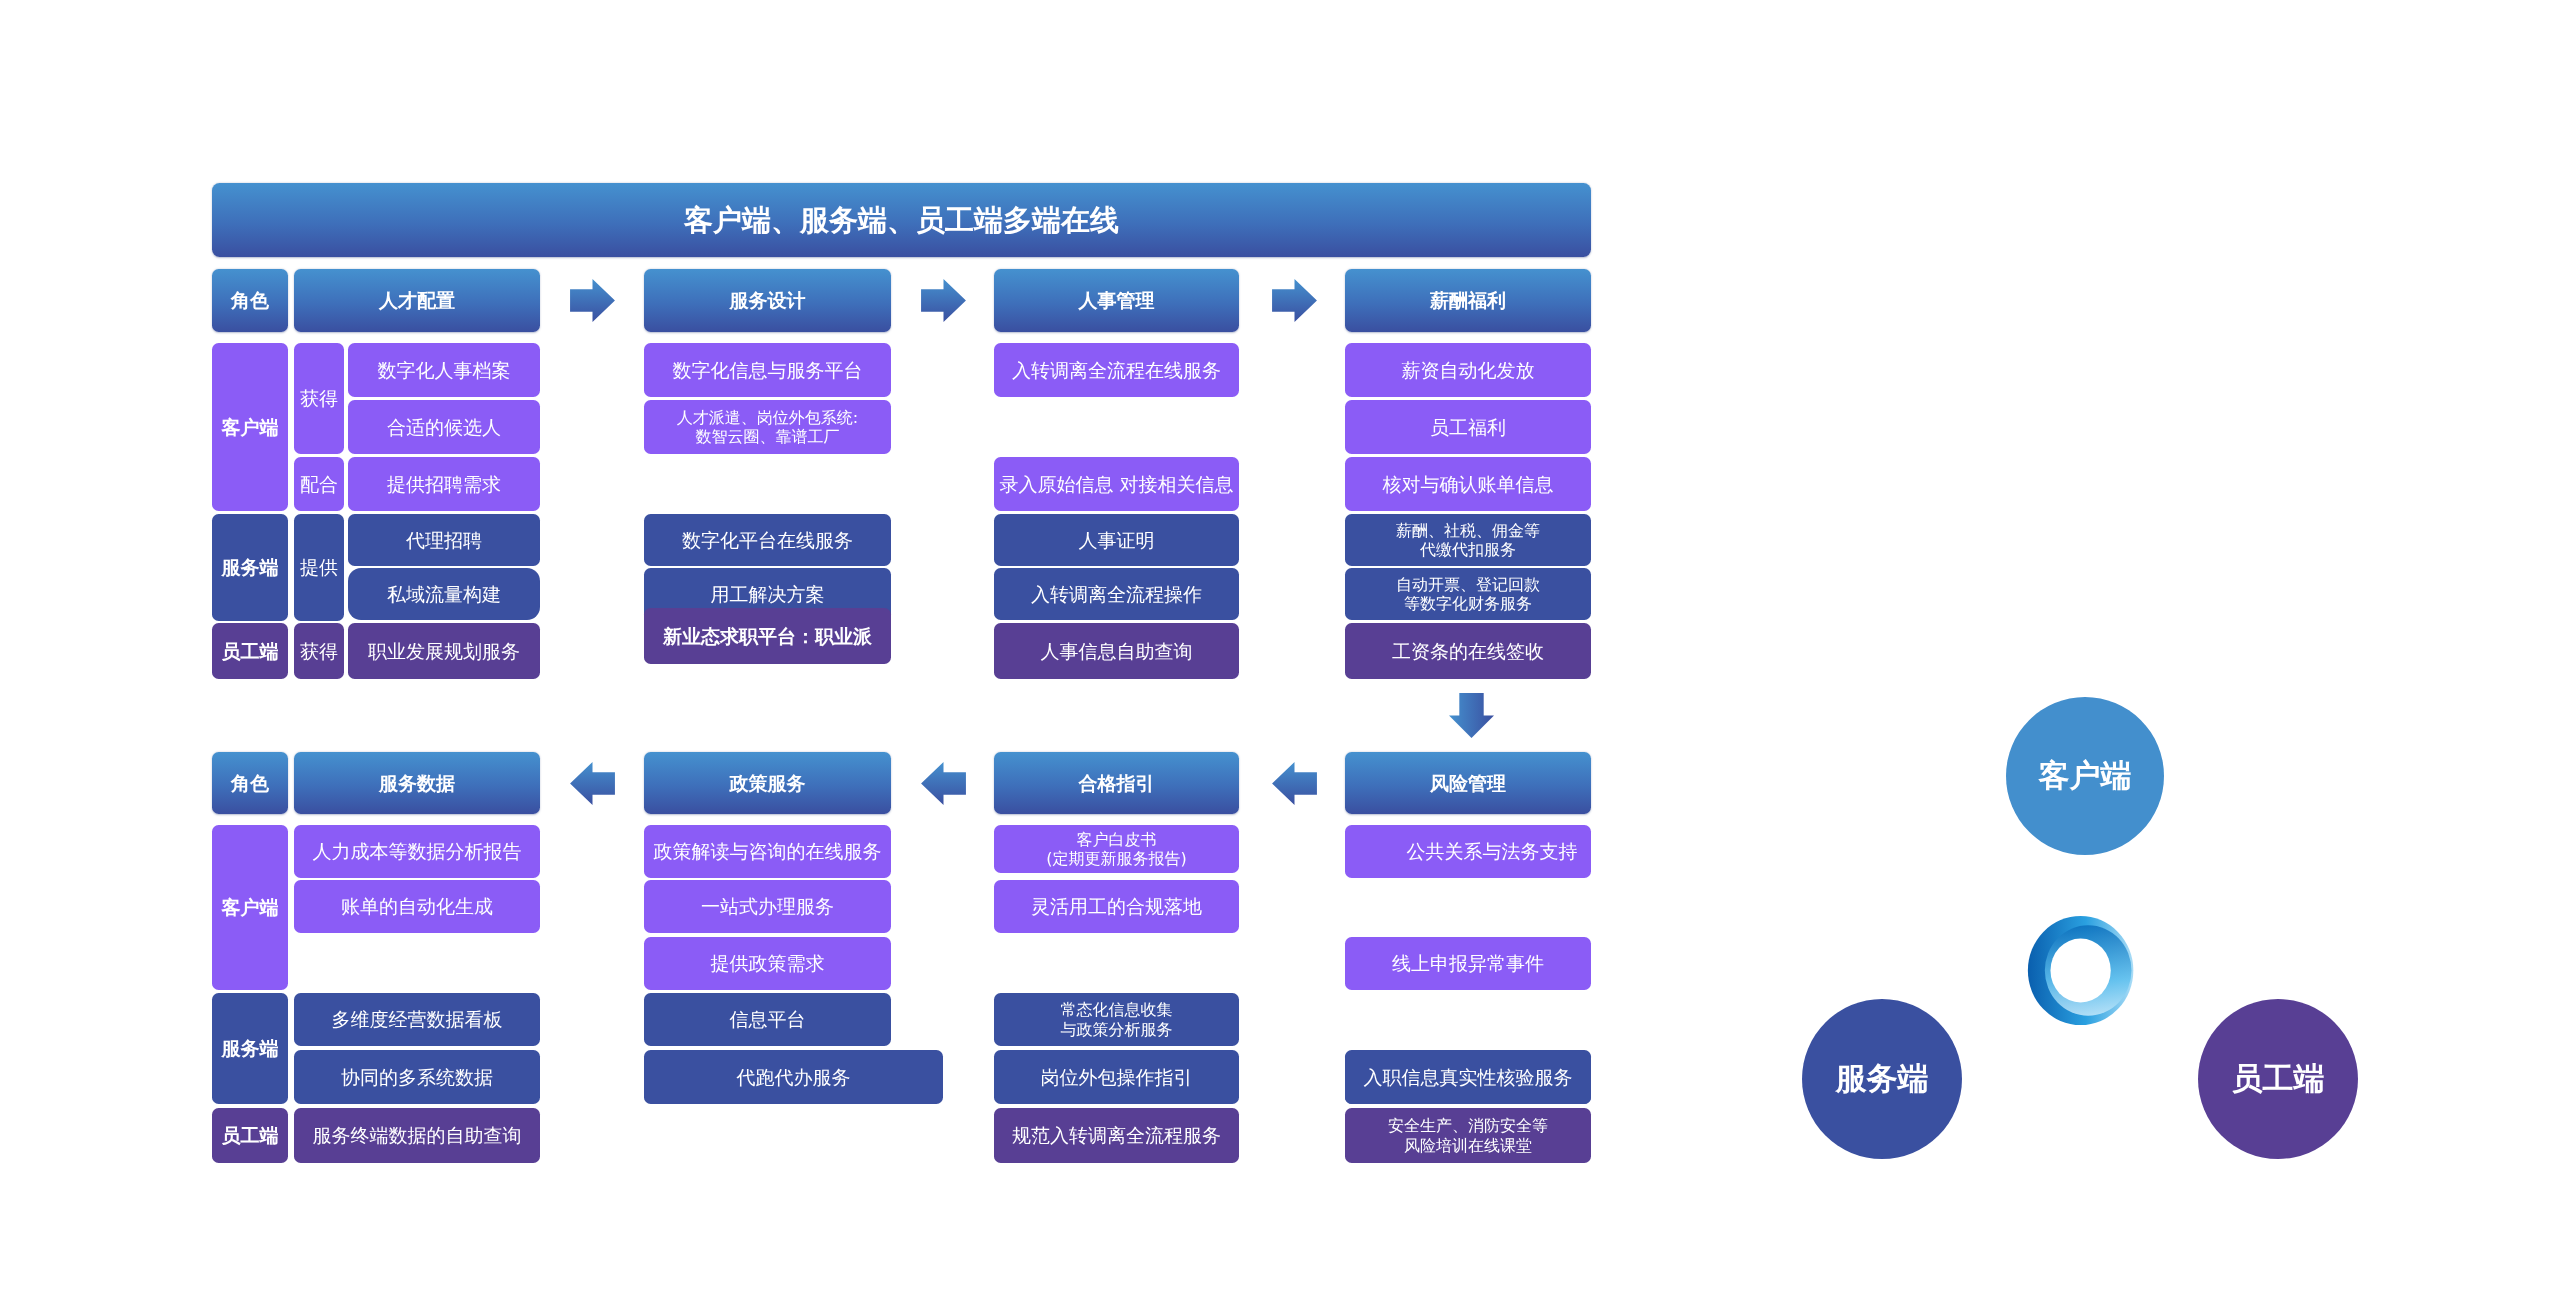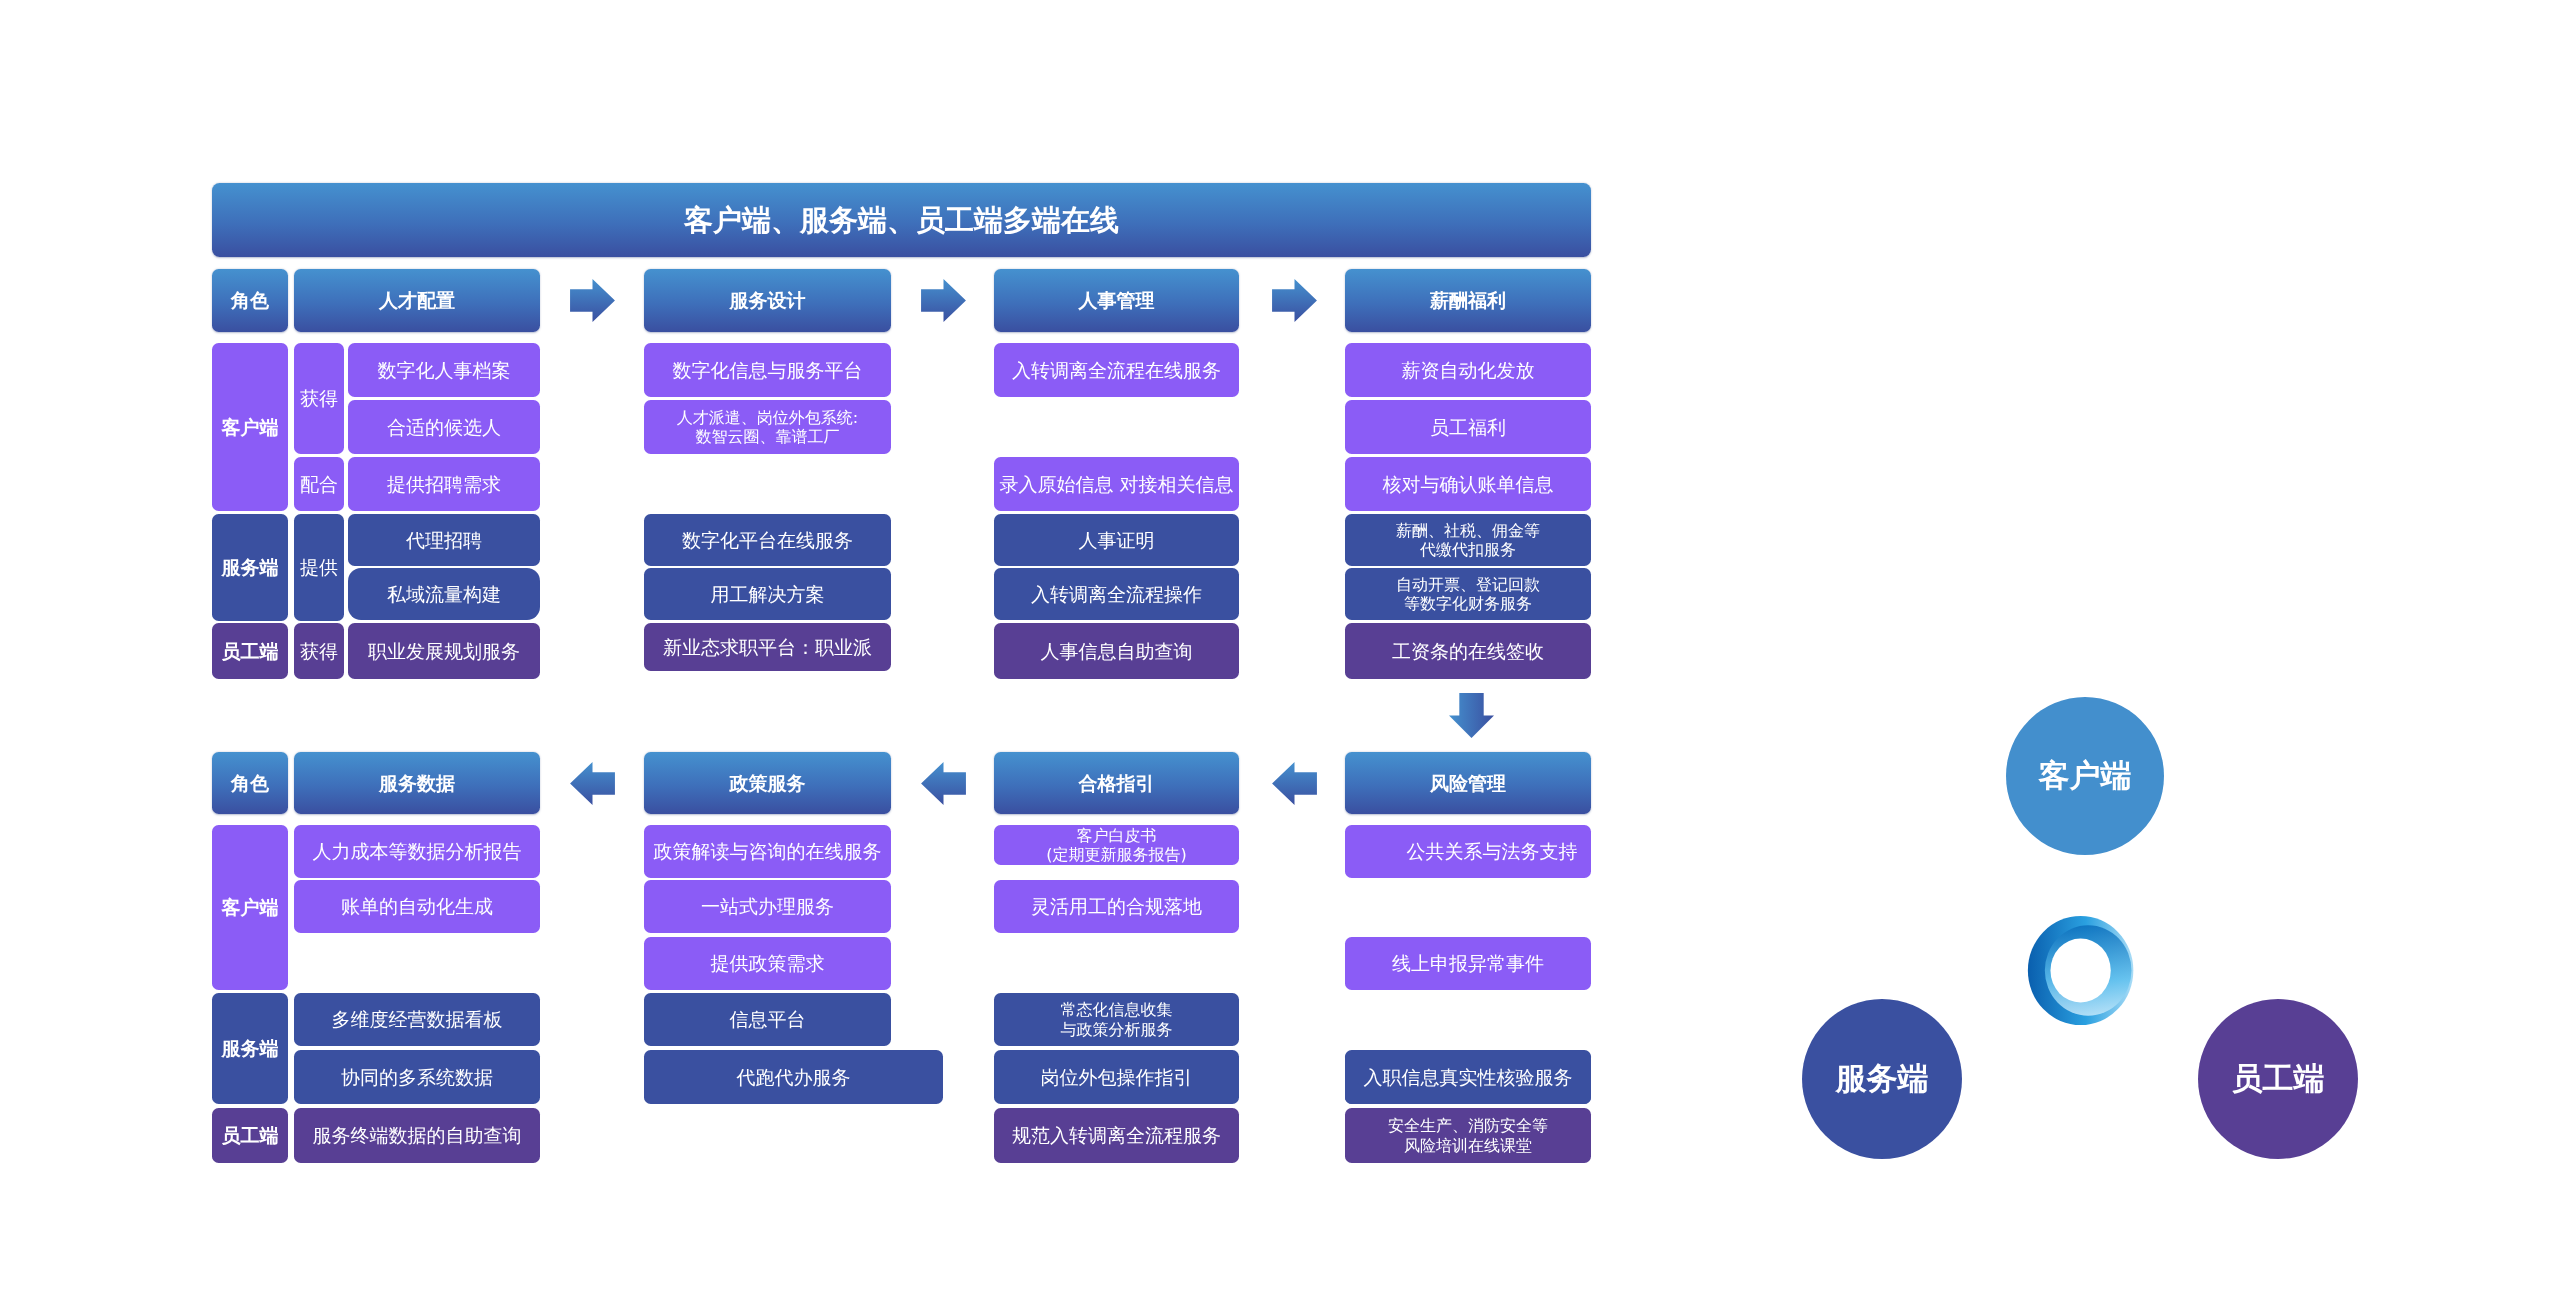--- a/index.html
+++ b/index.html
@@ -63,21 +63,21 @@
   <div class="box c" style="left:348px;top:457px;width:192px;height:54px;">提供招聘需求</div>
   <div class="box s" style="left:348px;top:514px;width:192px;height:52px;">代理招聘</div>
   <div class="box s" style="left:348px;top:568px;width:192px;height:52px;border-radius:13px;">私域流量构建</div>
   <div class="box e" style="left:348px;top:623px;width:192px;height:56px;">职业发展规划服务</div>
 
   <div class="box c" style="left:644px;top:343px;width:247px;height:54px;">数字化信息与服务平台</div>
   <div class="box c small" style="left:644px;top:400px;width:247px;height:54px;">人才派遣、岗位外包系统:
 数智云圈、靠谱工厂</div>
   <div class="box s" style="left:644px;top:514px;width:247px;height:52px;">数字化平台在线服务</div>
   <div class="box s" style="left:644px;top:568px;width:247px;height:52px;">用工解决方案</div>
-  <div class="box e" style="left:644px;top:623px;width:247px;height:48px;">新业态求职平台：职业派</div>
+  <div class="box e" style="left:644px;top:608px;width:247px;height:56px;font-weight:bold;">新业态求职平台：职业派</div>
 
   <div class="box c" style="left:994px;top:343px;width:245px;height:54px;">入转调离全流程在线服务</div>
   <div class="box c" style="left:994px;top:457px;width:245px;height:54px;">录入原始信息 对接相关信息</div>
   <div class="box s" style="left:994px;top:514px;width:245px;height:52px;">人事证明</div>
   <div class="box s" style="left:994px;top:568px;width:245px;height:52px;">入转调离全流程操作</div>
   <div class="box e" style="left:994px;top:623px;width:245px;height:56px;">人事信息自助查询</div>
 
   <div class="box c" style="left:1345px;top:343px;width:246px;height:54px;">薪资自动化发放</div>
   <div class="box c" style="left:1345px;top:400px;width:246px;height:54px;">员工福利</div>
   <div class="box c" style="left:1345px;top:457px;width:246px;height:54px;">核对与确认账单信息</div>
@@ -124,21 +124,21 @@
   <div class="box s" style="left:294px;top:993px;width:246px;height:53px;">多维度经营数据看板</div>
   <div class="box s" style="left:294px;top:1050px;width:246px;height:54px;">协同的多系统数据</div>
   <div class="box e" style="left:294px;top:1108px;width:246px;height:55px;">服务终端数据的自助查询</div>
 
   <div class="box c" style="left:644px;top:825px;width:247px;height:53px;">政策解读与咨询的在线服务</div>
   <div class="box c" style="left:644px;top:880px;width:247px;height:53px;">一站式办理服务</div>
   <div class="box c" style="left:644px;top:937px;width:247px;height:53px;">提供政策需求</div>
   <div class="box s" style="left:644px;top:993px;width:247px;height:53px;">信息平台</div>
   <div class="box s" style="left:644px;top:1050px;width:299px;height:54px;">代跑代办服务</div>
 
-  <div class="box c small" style="left:994px;top:825px;width:245px;height:40px;">客户白皮书
+  <div class="box c small" style="left:994px;top:825px;width:245px;height:48px;">客户白皮书
 (定期更新服务报告)</div>
   <div class="box c" style="left:994px;top:880px;width:245px;height:53px;">灵活用工的合规落地</div>
   <div class="box s small" style="left:994px;top:993px;width:245px;height:53px;">常态化信息收集
 与政策分析服务</div>
   <div class="box s" style="left:994px;top:1050px;width:245px;height:54px;">岗位外包操作指引</div>
   <div class="box e" style="left:994px;top:1108px;width:245px;height:55px;">规范入转调离全流程服务</div>
 
   <div class="box c" style="left:1345px;top:825px;width:246px;height:53px;padding-left:48px;">公共关系与法务支持</div>
   <div class="box c" style="left:1345px;top:937px;width:246px;height:53px;">线上申报异常事件</div>
   <div class="box s small" style="left:1345px;top:1051px;width:246px;height:53px;padding-left:12px;">异常事件：极速响应、

